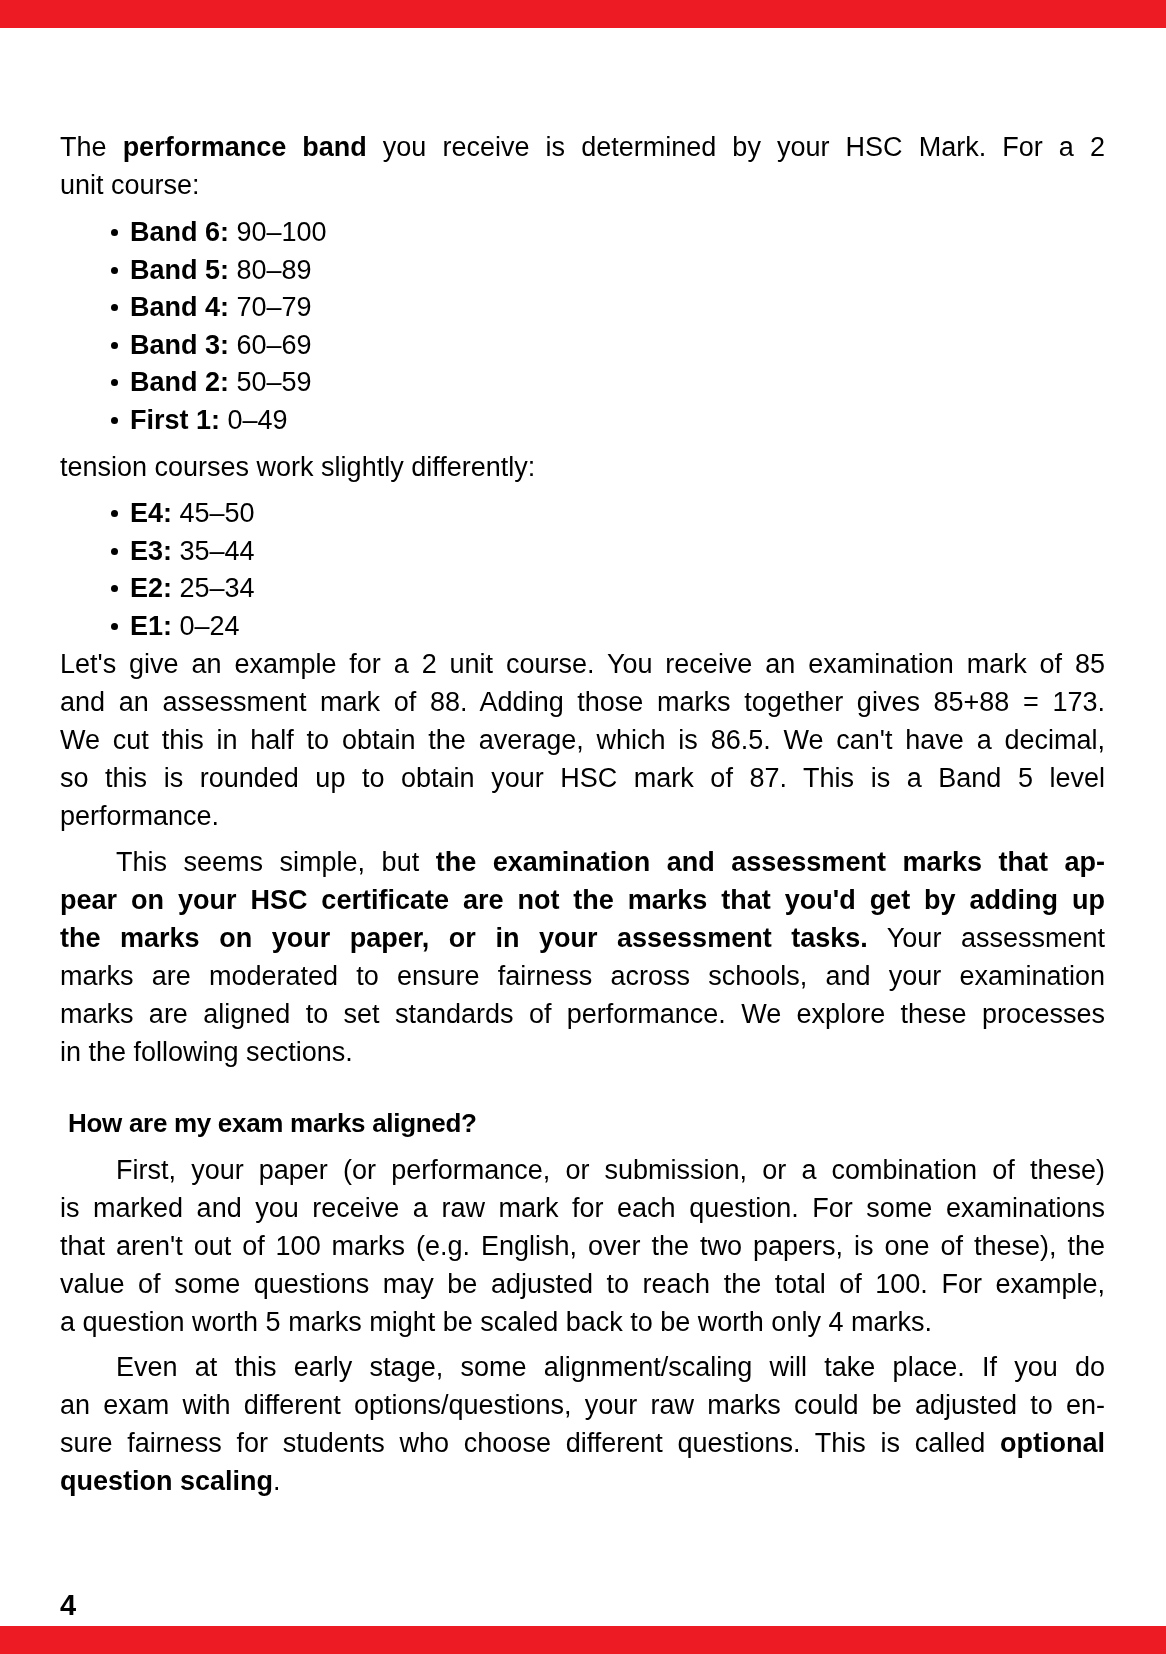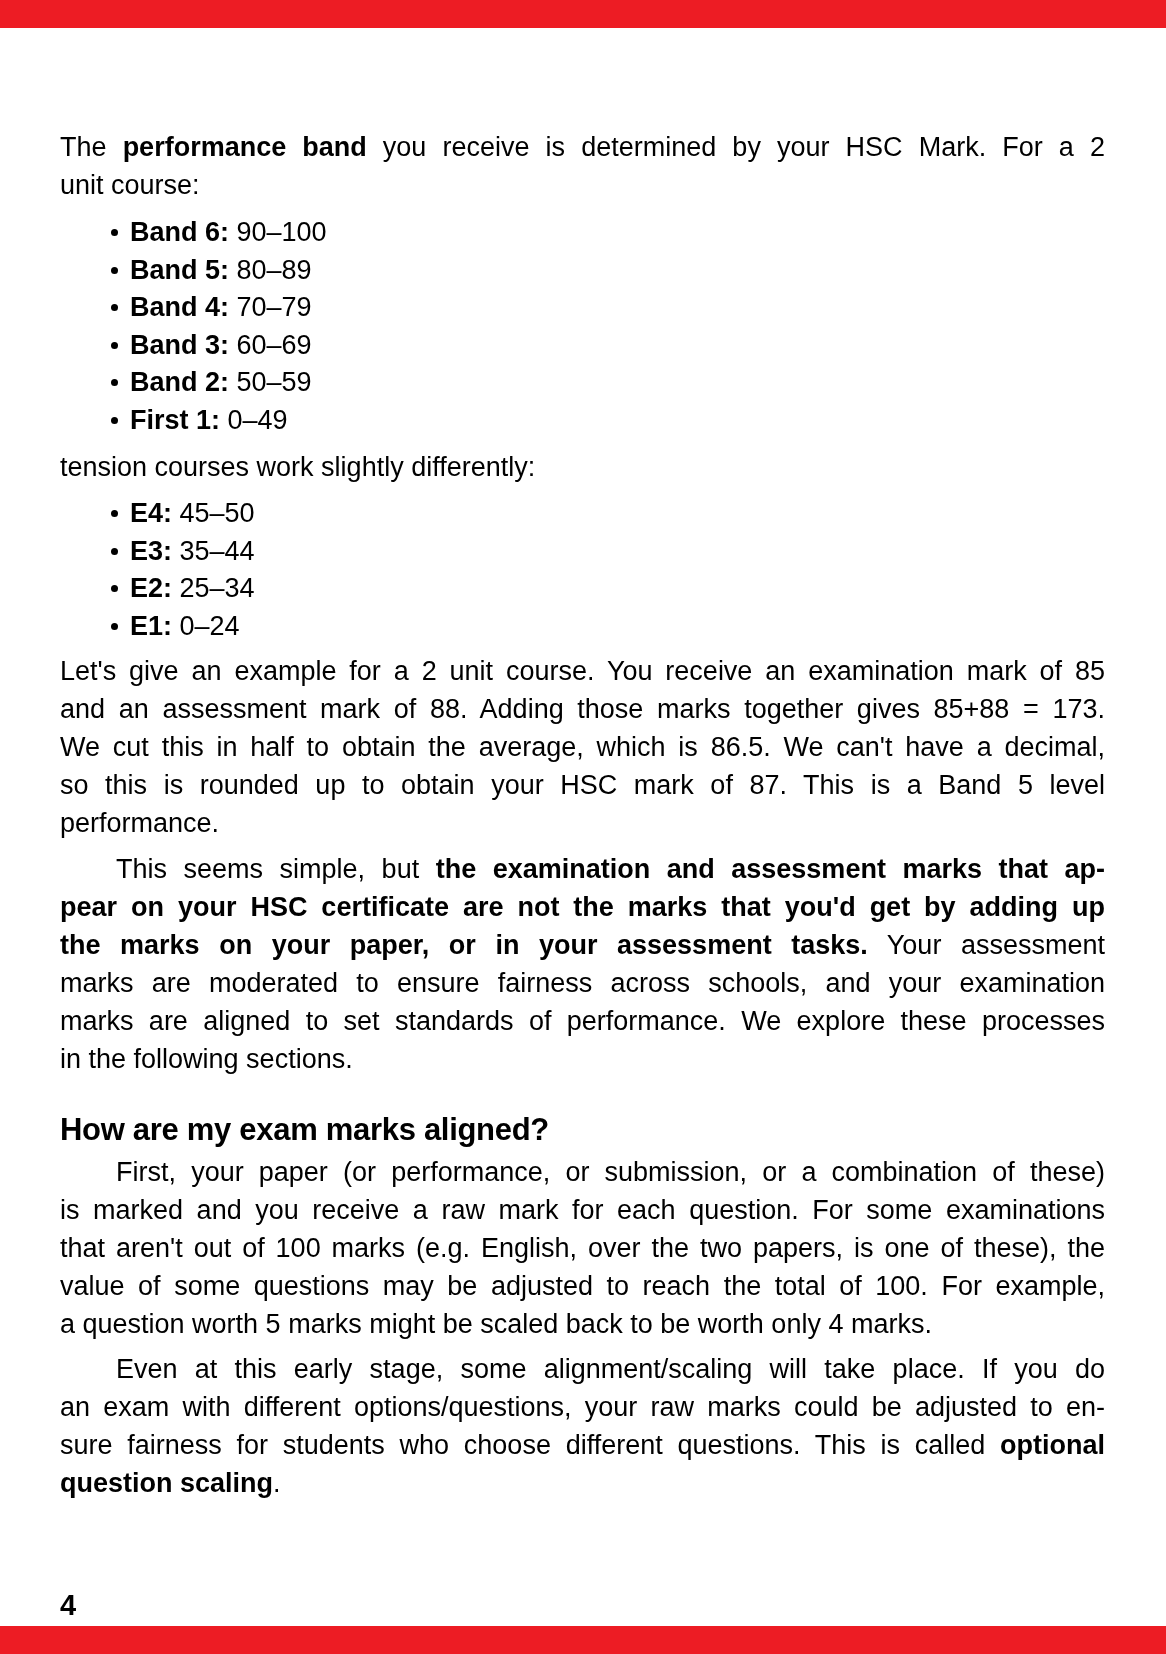--- a/index.html
+++ b/index.html
@@ -43,34 +43,34 @@
   }
   .bullet {
     position: absolute;
     left: 51px; top: 15px;
     width: 7px; height: 7px;
     border-radius: 50%;
     background: #000;
   }
 
   .heading {
-    margin: 0;
-    font-size: 31px;
+    margin: 8px;
+    font-size: 26px;
     font-weight: bold;
     line-height: 40px;
     letter-spacing: -0.3px;
     text-align: left;
   }
 
   
   .content > :nth-child(1) { margin-top: 100px; }  
   .content > :nth-child(2) { margin-top: 10px; }  
   .content > :nth-child(3) { margin-top: 9px;  }  
   .content > :nth-child(4) { margin-top: 9px;  }  
-  .content > :nth-child(5) { margin-top: 7px;  }  
+  .content > :nth-child(5) {  }  
   .content > :nth-child(6) { margin-top: 8px;  }  
   .content > :nth-child(7) { margin-top: 32px; }  
   .content > :nth-child(8) { margin-top: 3px;  }  
   .content > :nth-child(9) { margin-top: 7px;  }  
 
   .footer {
     position: absolute;
     left: 60px; bottom: 34px;
     font-size: 29px;
     font-weight: bold;

